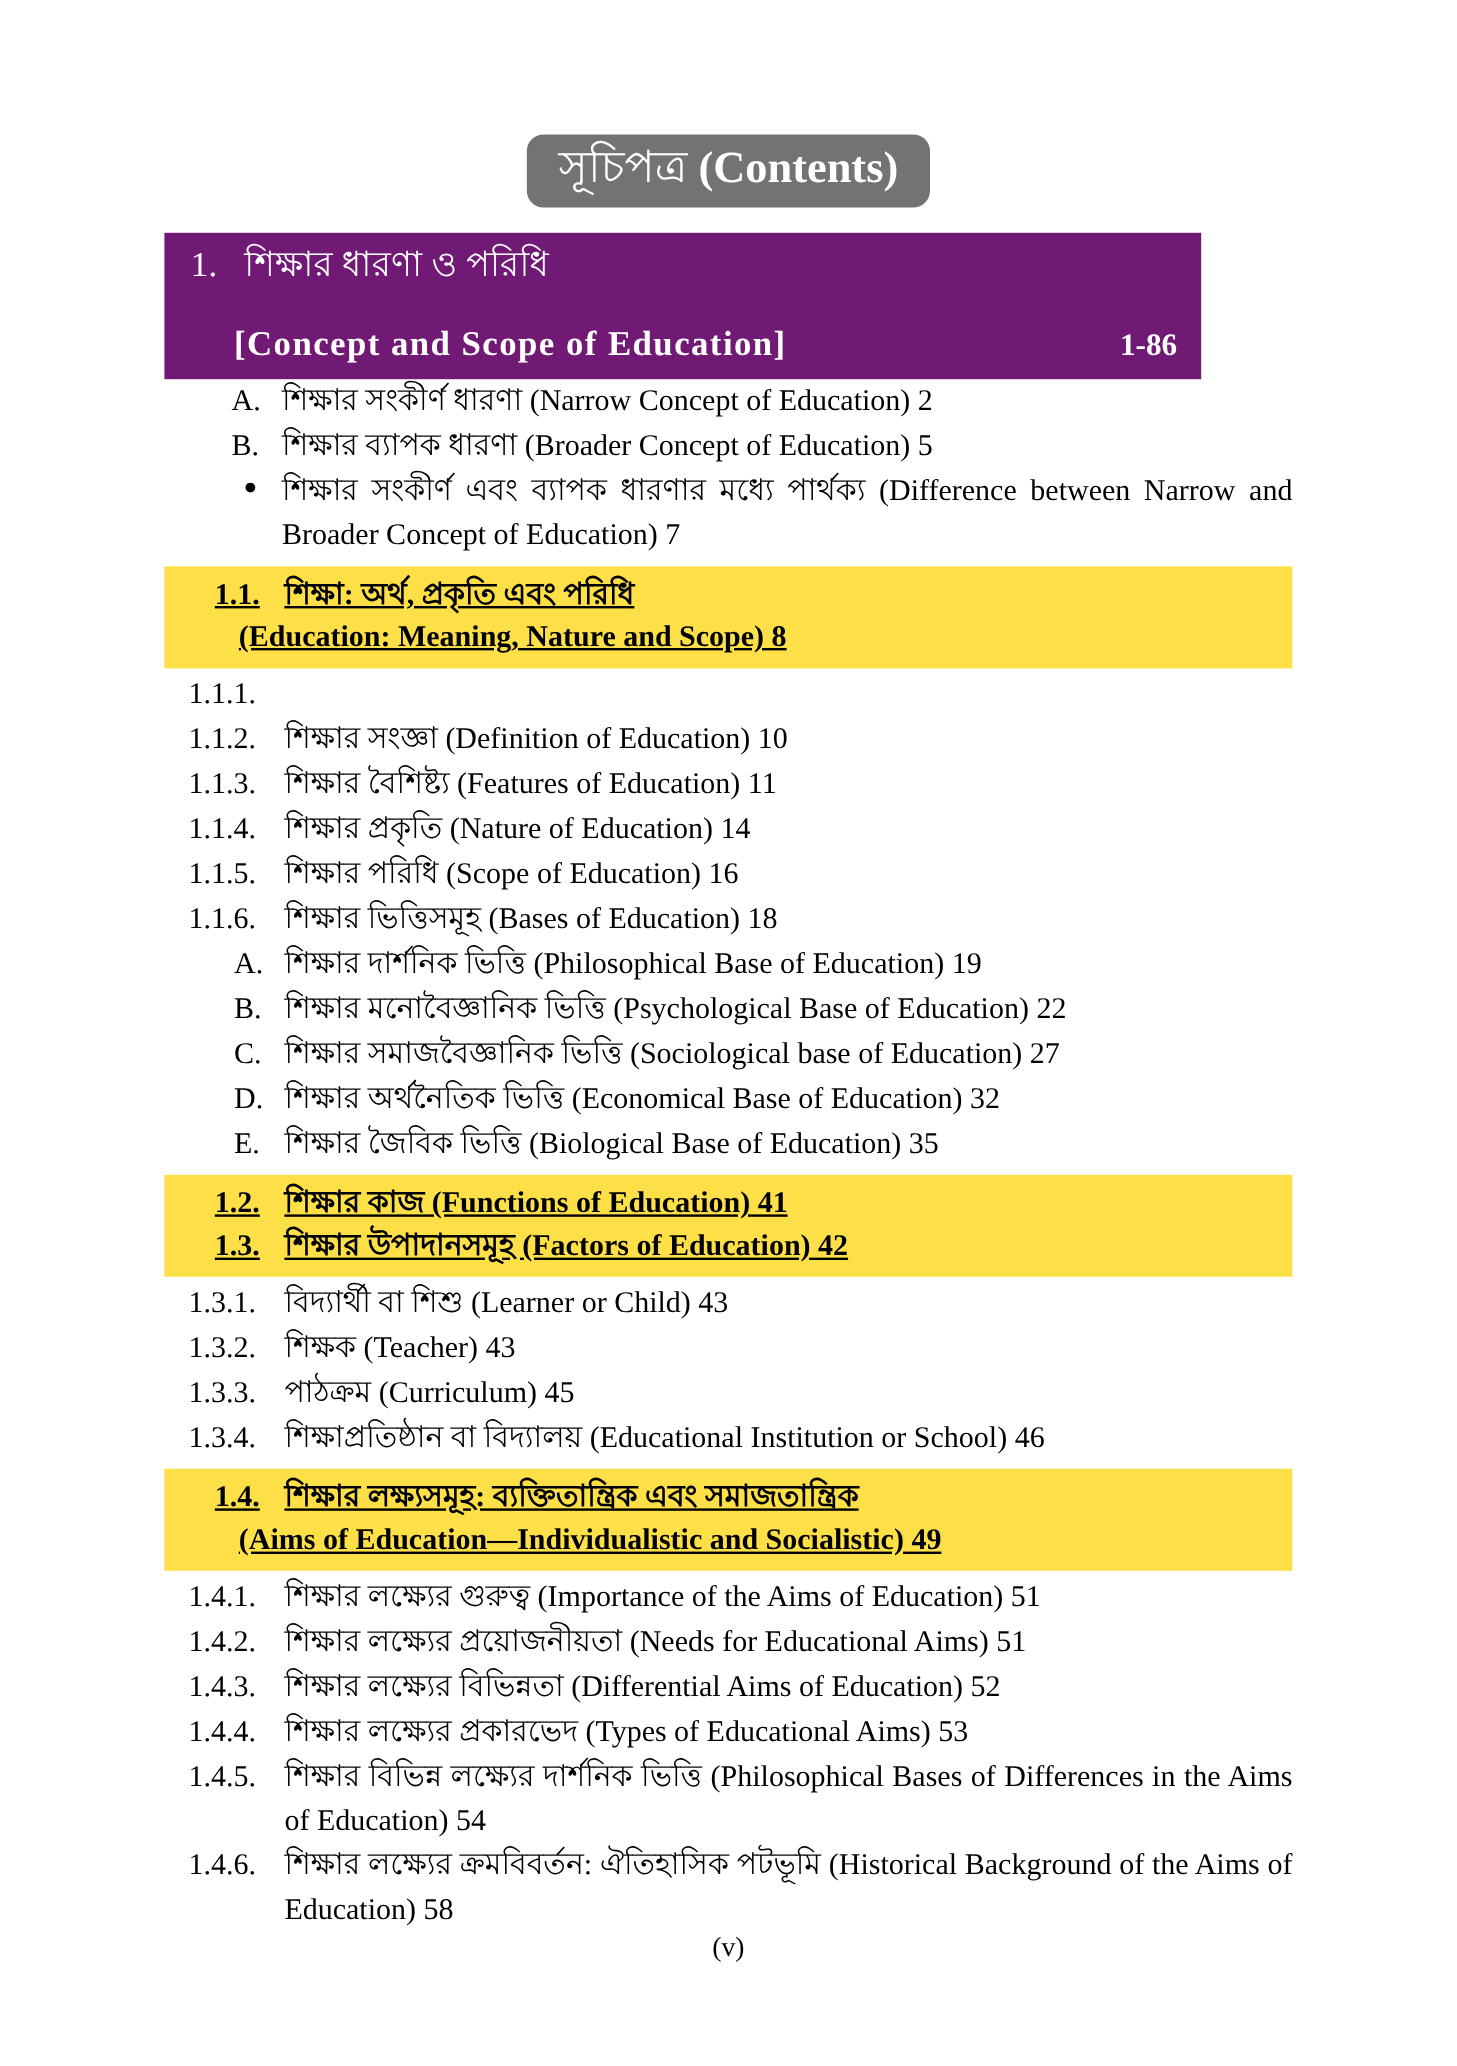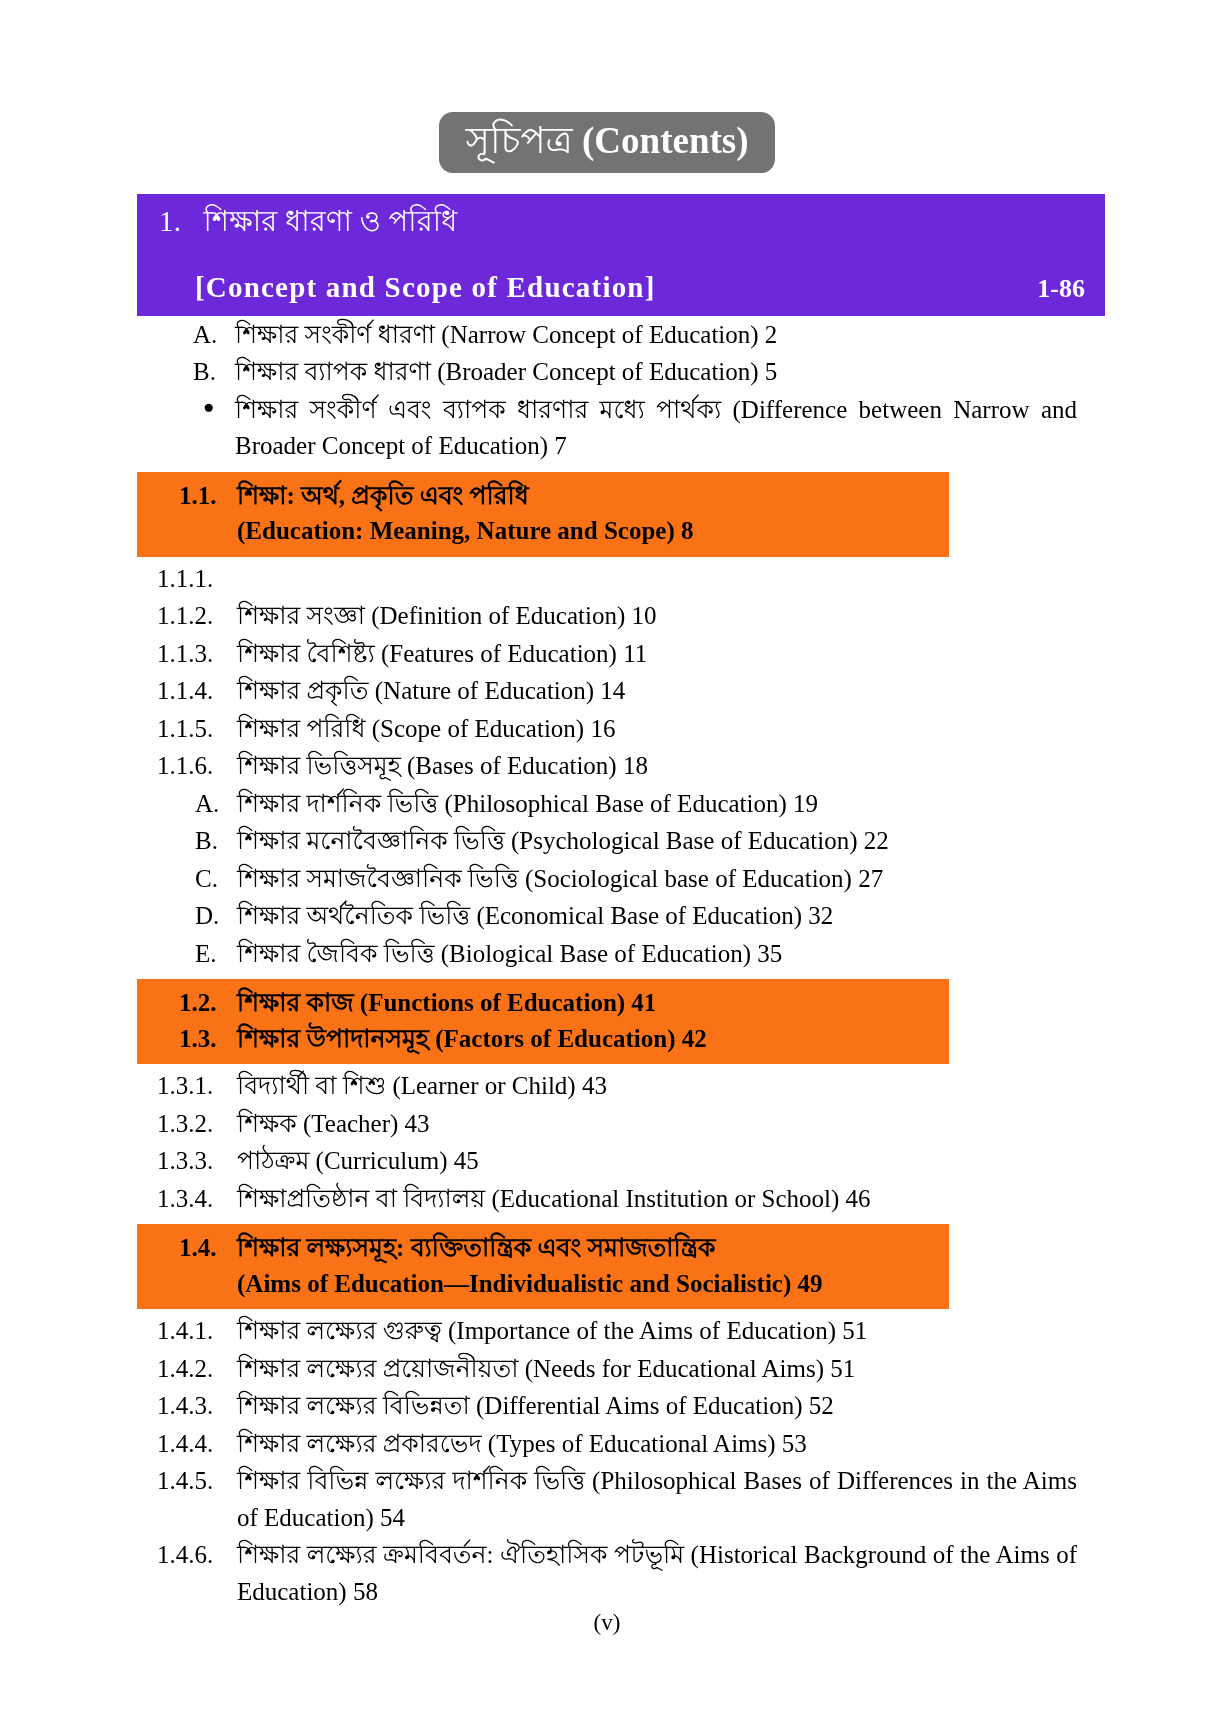--- a/index.html
+++ b/index.html
@@ -50,26 +50,26 @@
 
   
   .content {
     margin: 0 auto;
     width: 940px;
     position: relative;
   }
 
   
   .chapter-band {
-    background: #6d28d9;
+    background: #701a75;
     color: #ffffff;
     margin-top: 21px;
     padding: 8px 16px 10px 22px;
     box-sizing: border-box;
-    width: 968px;
+    width: 864px;
   }
   .chapter-line1 {
     font-size: 29px;
     line-height: 1.32;
     letter-spacing: 0.2px;
   }
   .chapter-line2 {
     display: flex;
     align-items: baseline;
     justify-content: space-between;
@@ -85,47 +85,47 @@
   }
   .chapter-line2 .ch-pages {
     font-size: 26px;
     font-weight: bold;
     white-space: nowrap;
     padding-right: 4px;
   }
 
   
   .section-band {
-    background: #f97316;
+    background: #fde047;
     color: #000000;
-    width: 812px;
+    width: 940px;
     box-sizing: border-box;
     padding: 6px 10px 8px 0px;
     margin-top: 7px;
     margin-bottom: 4px;
+    text-decoration: underline;
   }
   .section-row {
     display: flex;
     align-items: baseline;
     font-size: 25px;
     font-weight: bold;
     line-height: 1.42;
     padding-left: 42px;
   }
   .section-num {
     min-width: 58px;
     flex: none;
     font-weight: bold;
   }
   .section-sub {
     font-size: 25px;
     font-weight: bold;
     line-height: 1.42;
     padding-left: 62px;
-    margin-left: 38px;
   }
 
   
   .entry {
     display: flex;
     align-items: baseline;
     font-size: 25px;
     line-height: 1.46;
     margin: 1px 0 1px 0;
   }

